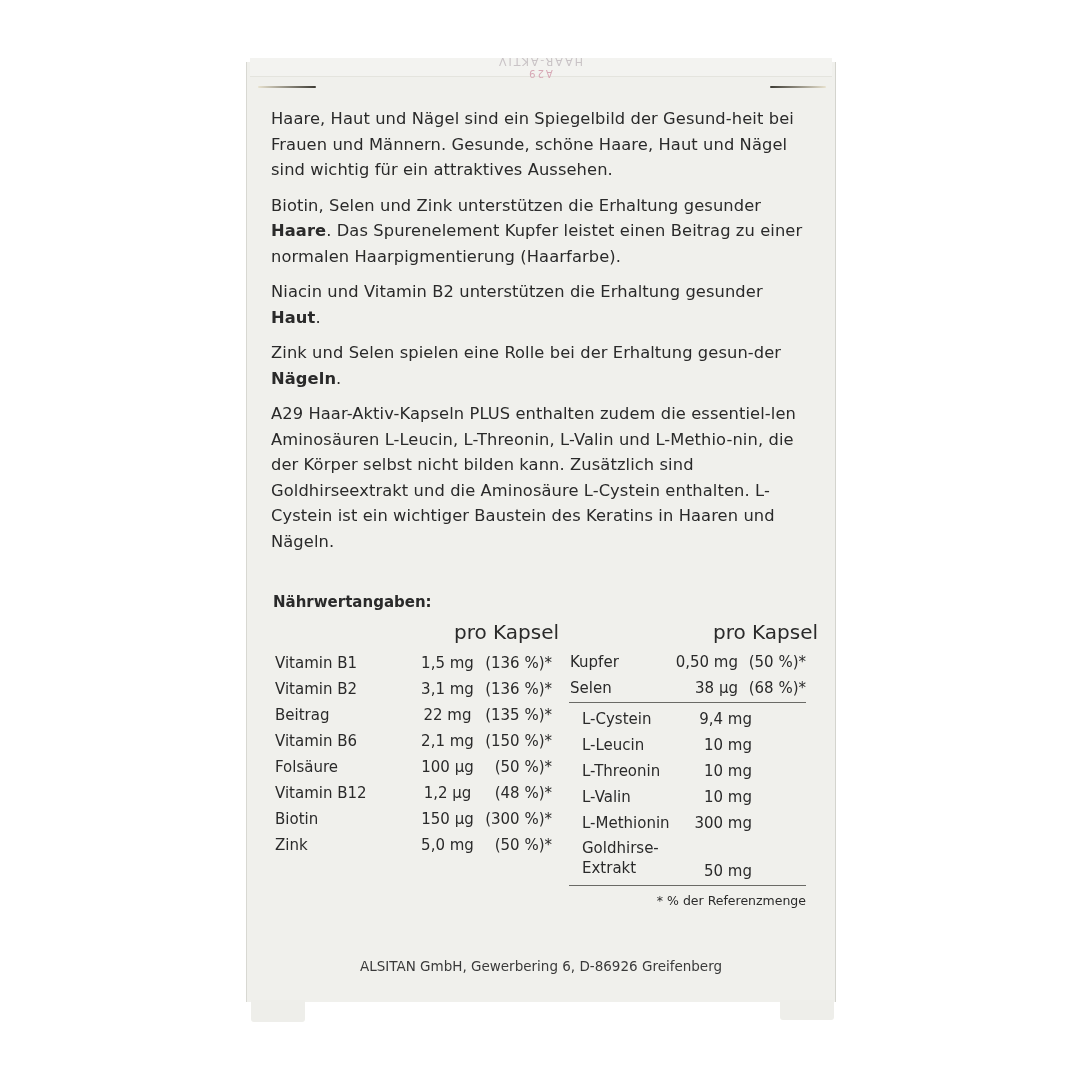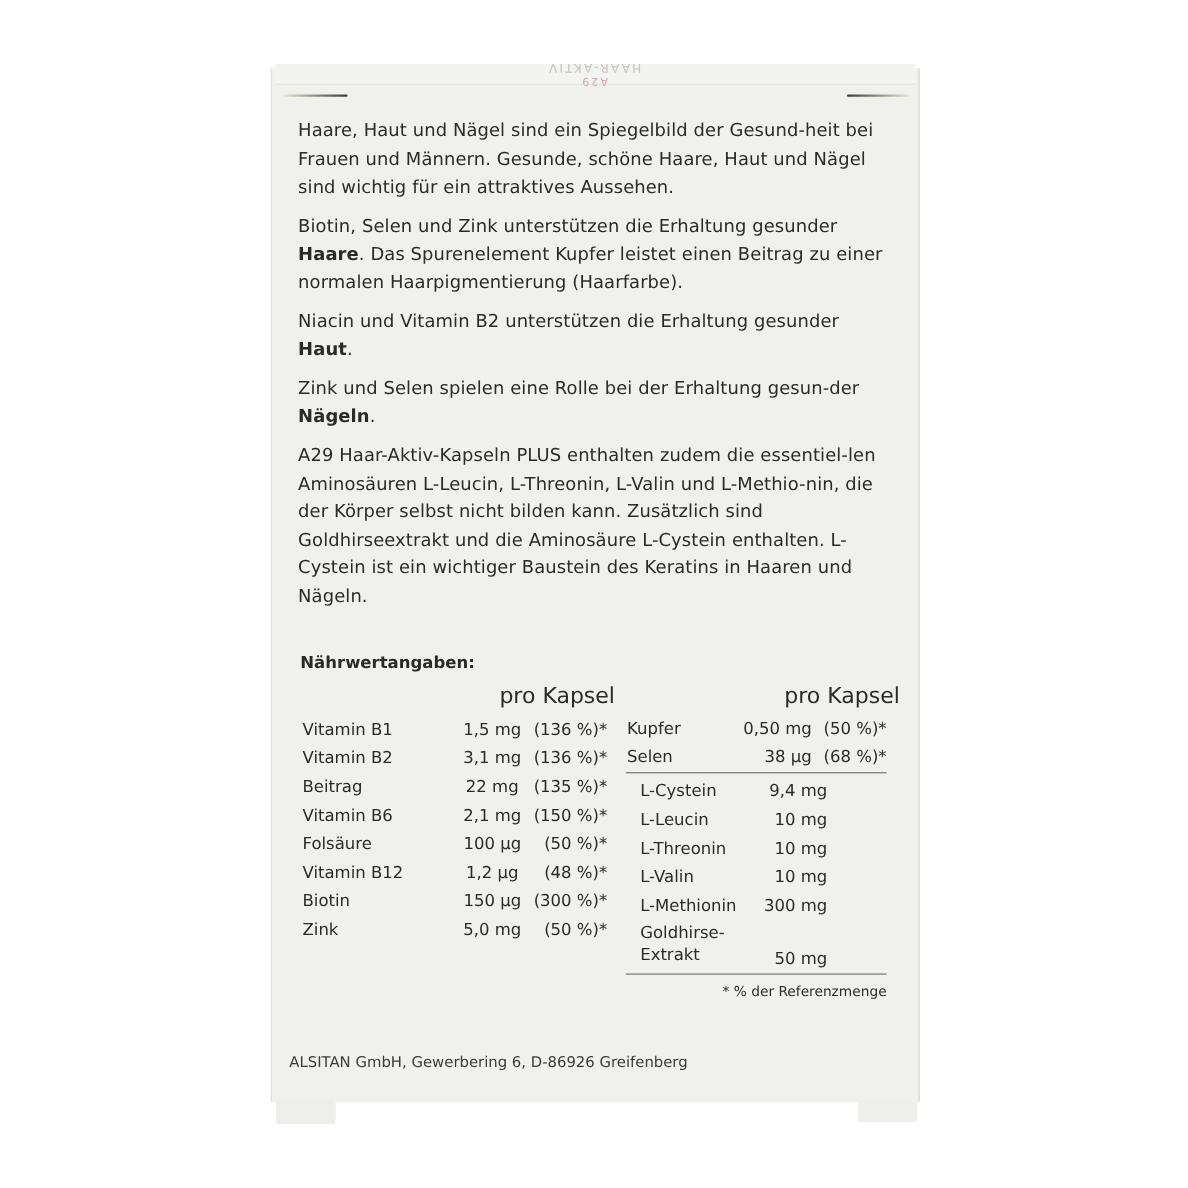--- a/index.html
+++ b/index.html
@@ -45,21 +45,21 @@
     .tbl.right-bot { left: 582px; top: 706px; width: 240px; }
     .tbl.right-bot .name { width: 100px; }
     .tbl.right-bot .amt { width: 70px; text-align: right; }
     .row.tall { height: 44px; line-height: 20px; padding-top: 2px; }
     .row.tall .amt { align-self: flex-end; line-height: 22px; }
 
     .sep1 { position: absolute; left: 569px; top: 702px; width: 237px; height: 1px; background: #6a6a66; }
     .sep2 { position: absolute; left: 569px; top: 885px; width: 237px; height: 1px; background: #6a6a66; }
 
     .footnote { position: absolute; left: 600px; top: 893px; width: 206px; text-align: right; font-size: 12.5px; }
-    .address { position: absolute; left: 263px; top: 958px; width: 556px; font-size: 13.5px; color: #3a3a3a; }
+    .address { position: absolute; left: 263px; top: 958px; width: 556px; text-align: center; font-size: 13.5px; color: #3a3a3a; }
   </style>
 </head>
 <body>
 
 <div class="box"></div>
 <div class="flap"></div>
 <div class="flap-text">
   <div class="brand">A29</div>
   <div>HAAR-AKTIV</div>
 </div>

